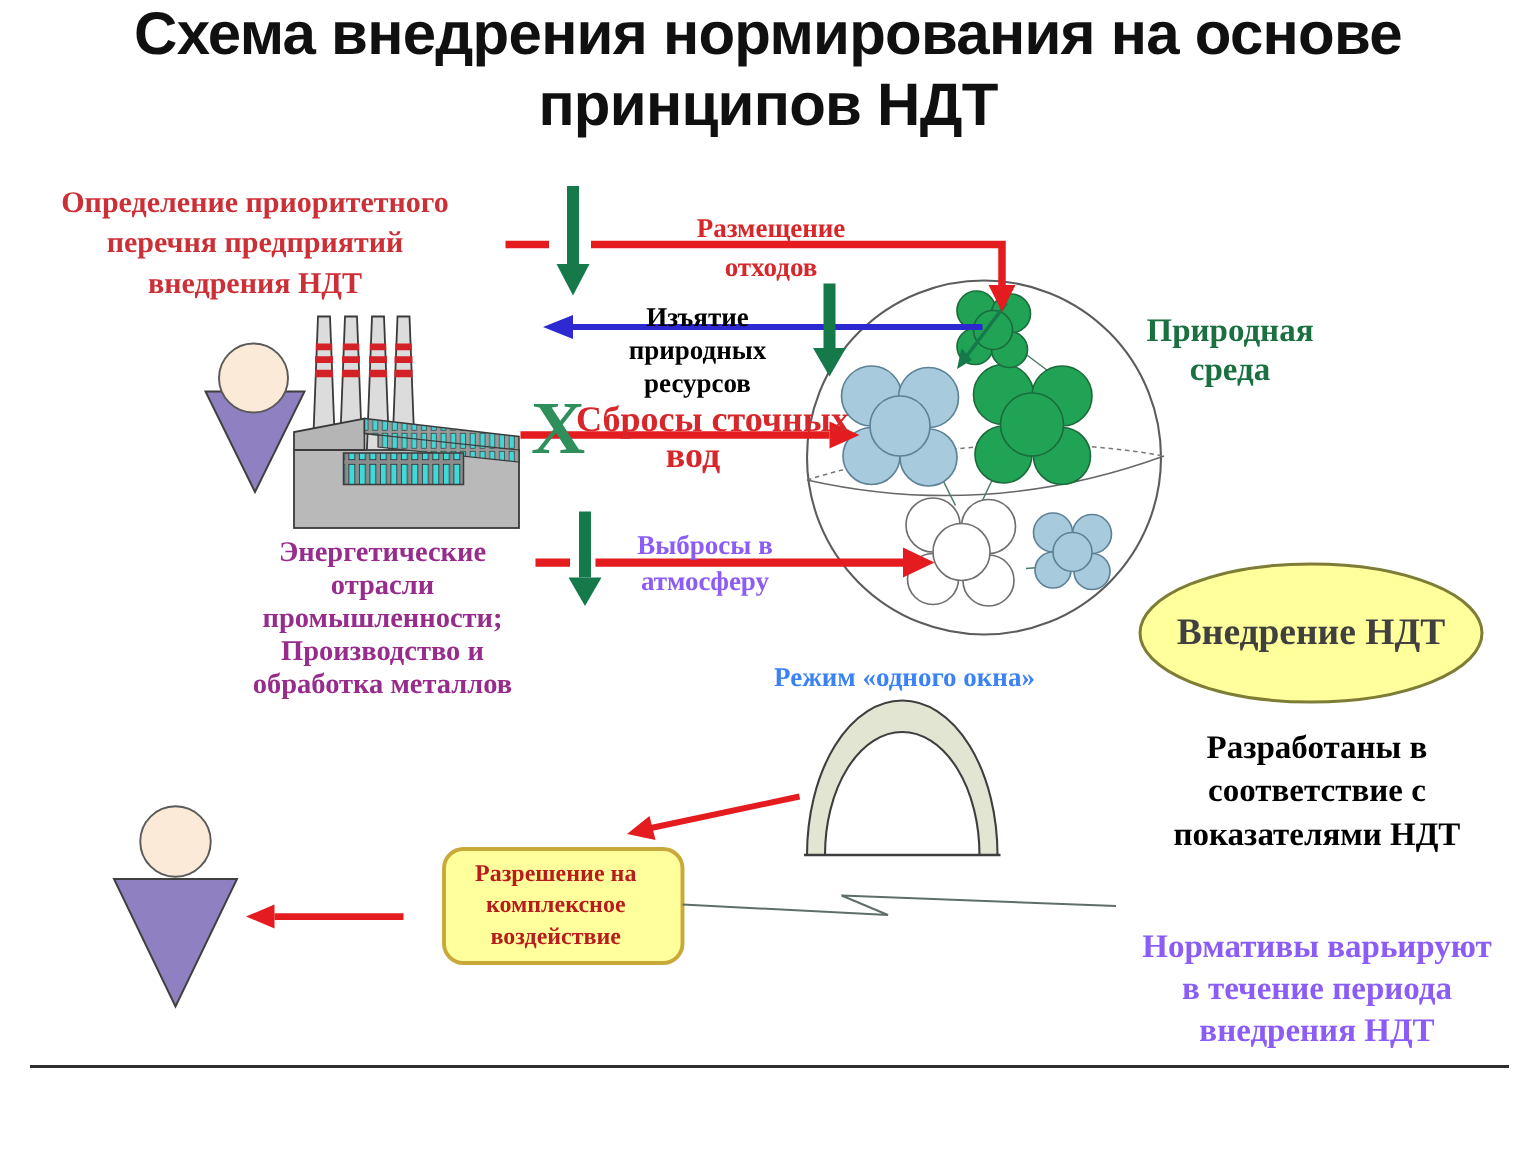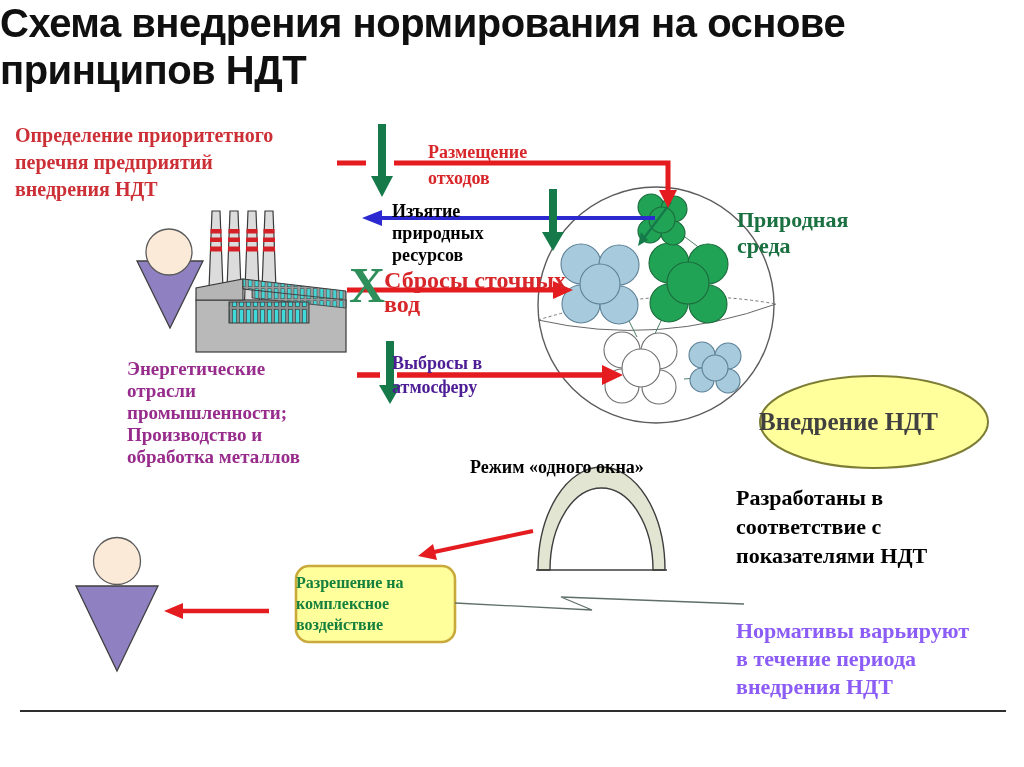--- a/index.html
+++ b/index.html
@@ -2,35 +2,35 @@
 <html><head>
 <meta charset="utf-8">
 <style>
   * { margin:0; padding:0; box-sizing:border-box; }
   html,body { background:#ffffff; }
   .slide {
     position:relative; width:1024px; height:767px; background:#ffffff;
     overflow:hidden; font-family:"Liberation Serif", serif; font-weight:bold;
   }
   svg.layer { position:absolute; left:0; top:0; }
-  .t { position:absolute; }
+  .t { position:absolute; text-align:center; }
   .t .ln { white-space:nowrap; }
   #title   { left:0;   top:0;   width:1024px; font-family:"Liberation Sans", sans-serif;
              font-size:40px; line-height:47px; color:#101010; letter-spacing:-0.5px; }
   #priority   { left:15px;  top:122px; width:310px; font-size:20px; line-height:27px;  color:#cc2f36; }
   #waste      { left:428px; top:139px; width:172px; font-size:18px; line-height:26px;  color:#d8272a; }
   #extraction { left:392px; top:200px; width:146px; font-size:18px; line-height:22px;  color:#000000; }
   #xmark      { left:349px; top:260px; width:46px;  font-size:50px; line-height:50px;  color:#2e8f5a; }
   #discharge  { left:384px; top:268px; width:156px; font-size:24px; line-height:24px;  color:#d8272a; }
-  #emissions  { left:392px; top:351px; width:156px; font-size:18px; line-height:24px;  color:#4c1d95; }
+  #emissions  { left:392px; top:351px; width:156px; font-size:18px; line-height:24px;  color:#8b5cf6; }
   #industry   { left:127px; top:358px; width:256px; font-size:19px; line-height:22px;  color:#972c8c; }
   #env        { left:737px; top:207px; width:166px; font-size:22px; line-height:26px;  color:#1a7040; }
   #ndt        { left:759px; top:406px; width:230px; font-size:25px; line-height:31px;  color:#404040; }
-  #onewindow  { left:470px; top:457px; width:266px; font-size:18px; line-height:21px;  color:#000000; }
-  #permit     { left:296px; top:572px; width:149px; font-size:16px; line-height:21px;  color:#15803d; }
+  #onewindow  { left:470px; top:441px; width:266px; font-size:18px; line-height:21px;  color:#3b82f6; }
+  #permit     { left:296px; top:572px; width:149px; font-size:16px; line-height:21px;  color:#b91c1c; }
   #note1      { left:736px; top:483px; width:284px; font-size:22px; line-height:29px;  color:#000000; }
   #note2      { left:736px; top:617px; width:284px; font-size:22px; line-height:28px;  color:#8b5cf6; }
 </style>
 </head>
 <body>
 
 <div class="slide">
 
   <svg class="layer" width="1024" height="767" viewBox="0 0 1024 767">
     <defs>

